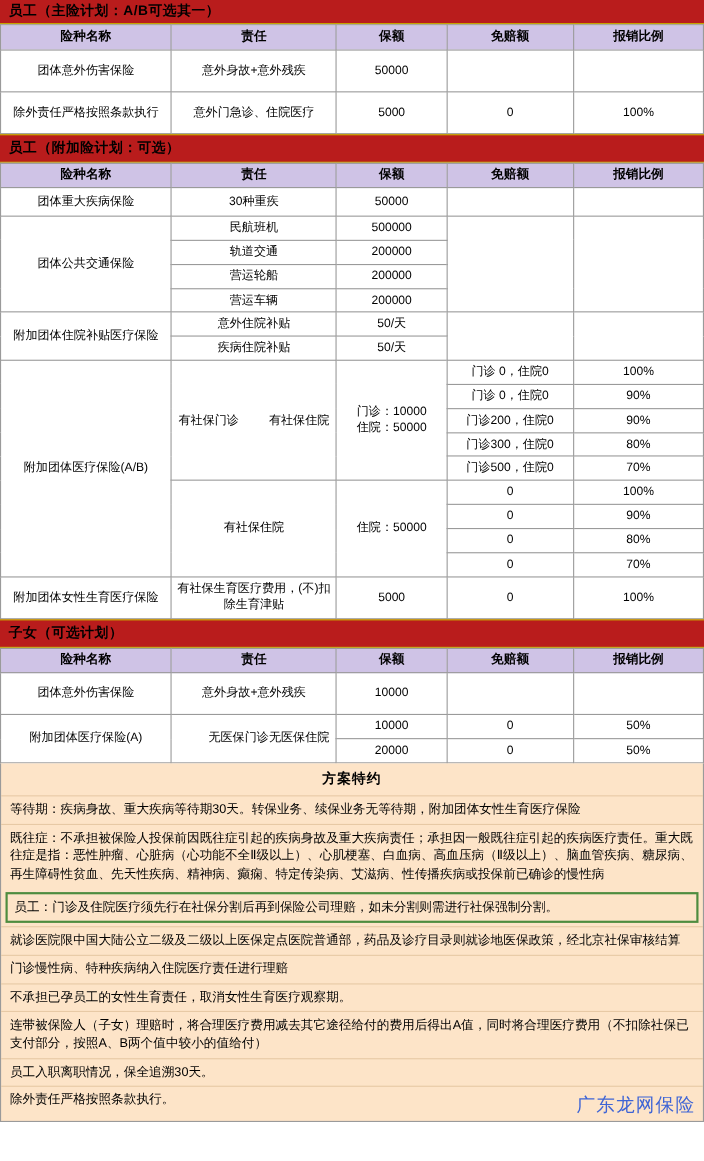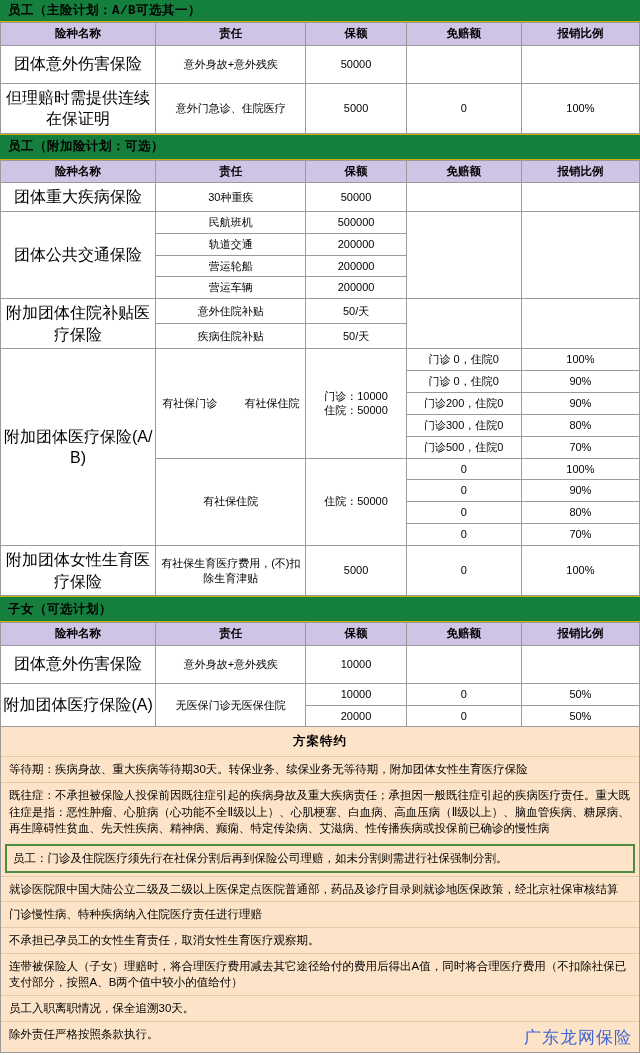--- a/index.html
+++ b/index.html
@@ -10,31 +10,30 @@
   body {
     width: 640px;
     font-family: "Liberation Sans", "DejaVu Sans", sans-serif;
     font-size: 11px;
     color: #000;
   }
   .sheet { width: 640px; position: relative; }
 
   
   .banner {
-    background: #15803d;
+    background: #b91c1c;
     border-top: 1px solid #c8b400;
     border-bottom: 1px solid #c8b400;
     height: 26px;
     display: flex;
     align-items: center;
     padding-left: 8px;
     font-weight: bold;
     font-size: 12.5px;
     letter-spacing: .5px;
-    font-family: Liberation Mono, monospace;
   }
   .banner.first { border-top: none; height: 22px; }
 
   table {
     border-collapse: collapse;
     width: 640px;
     table-layout: fixed;
   }
   td, th {
     border: 1px solid #9a9a9a;
@@ -50,21 +49,21 @@
     font-weight: bold;
     height: 22px;
     font-size: 11.5px;
   }
   .c-name   { width: 155px; }
   .c-resp   { width: 150px; }
   .c-amount { width: 100px; }
   .c-ded    { width: 115px; }
   .c-rate   { width: 118px; }
 
-  td.name { font-size: 16px; }
+  td.name { font-size: 11px; }
   td.red  { color: #e8492e; font-weight: bold; }
   .tall { height: 38px; }
 
   
   .notes {
     background: #fde4c8;
     border: 1px solid #9a9a9a;
     border-top: none;
     width: 640px;
     padding: 0 0 6px 0;
@@ -128,21 +127,21 @@
     </thead>
     <tbody>
       <tr class="tall">
         <td class="name">团体意外伤害保险</td>
         <td>意外身故+意外残疾</td>
         <td>50000</td>
         <td></td>
         <td></td>
       </tr>
       <tr class="tall">
-        <td class="name">但理赔时需提供连续在保证明</td>
+        <td class="name">除外责任严格按照条款执行</td>
         <td>意外门急诊、住院医疗</td>
         <td>5000</td>
         <td>0</td>
         <td>100%</td>
       </tr>
     </tbody>
   </table>
 
   <div class="banner">员工（附加险计划：可选）</div>
 
@@ -289,21 +288,21 @@
       <tr class="tall">
         <td class="name">团体意外伤害保险</td>
         <td>意外身故+意外残疾</td>
         <td>10000</td>
         <td></td>
         <td></td>
       </tr>
       <tr style="height:20px">
         <td class="name" rowspan="2">附加团体医疗保险(A)</td>
         <td rowspan="2">
-          <div style="display:flex;justify-content:center;padding:0 4px;">
+          <div style="display:flex;justify-content:flex-end;padding:0 4px;">
             <span>无医保门诊</span>
             <span>无医保住院</span>
           </div>
         </td>
         <td>10000</td>
         <td>0</td>
         <td>50%</td>
       </tr>
       <tr style="height:20px">
         <td>20000</td>

